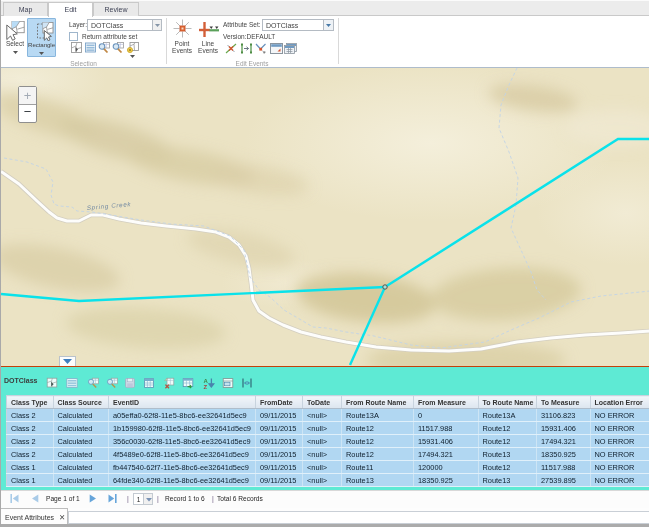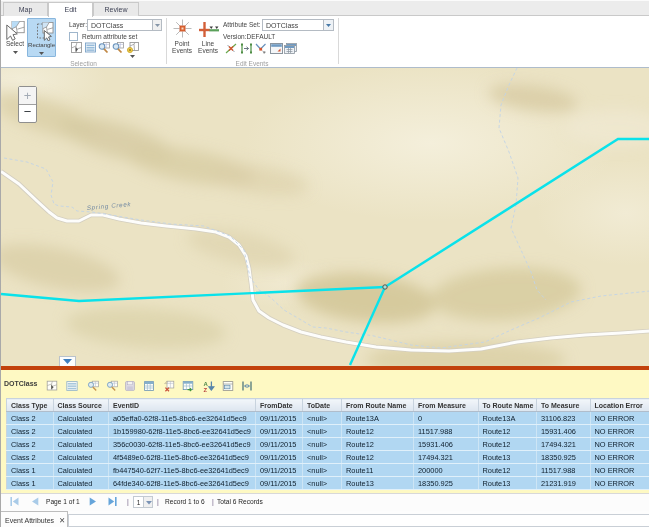--- a/index.html
+++ b/index.html
@@ -39,21 +39,21 @@
              background:#fff; border:1px solid #8f8f8f; border-radius:2px; }
   .zoomctl .plus { position:absolute; top:0; left:0; right:0; height:18px; border-bottom:1px solid #9f9f9f;
                    color:#a2aab4; font-size:13px; line-height:17px; text-align:center; background:#f4f4f4;}
   .zoomctl .minus { position:absolute; bottom:0; left:0; right:0; height:18px;
                     color:#2e3338; font-size:13px; line-height:15px; text-align:center; }
 
   
   .collapsetab { left:58px; top:356px; width:17px; height:10px; background:#fdfdfd;
                  border:1px solid #b9c2cc; border-bottom:none; }
   .collapsetab svg { display:block; margin:2px auto 0; }
-  .panel { left:0; top:366px; width:649px; height:161px; background:#fef9c3; border-top:4px solid #c2410c; }
+  .panel { left:0; top:366px; width:649px; height:161px; background:#5eead4; border-top:1px solid #c2410c; }
   .ph-label { position:absolute; left:3px; top:10px; font-size:7px; font-weight:bold; color:#3c3c3c; }
   .phicon { position:absolute; top:10px; width:12px; height:12px; opacity:0.9; }
 
   table.grid { position:absolute; left:5px; top:28px; border-collapse:collapse; table-layout:fixed; width:644px; border-left:1px solid #c8d3de; border-bottom:1px solid #cdd8e2; }
   table.grid th { height:13px; font-size:7px; font-weight:bold; color:#333; text-align:left;
                   padding:0 0 0 4px; background:linear-gradient(#f2f6fa,#dce5ef);
                   border-right:1px solid #c8d3de; border-top:1px solid #c8d3de; border-bottom:1px solid #b0bdcb;
                   white-space:nowrap; overflow:hidden; }
   table.grid td { height:13px; font-size:7.4px; color:#0e1e2c; background:#b1d7f2;
                   padding:0 0 0 4px; border-right:1px solid #cde5f5; border-bottom:1px solid #e0f0fa;
@@ -415,35 +415,35 @@
             <td>18350.925</td>
             <td>NO ERROR</td>
           </tr>
       <tr>
             <td>Class 1</td>
             <td>Calculated</td>
             <td>fb447540-62f7-11e5-8bc6-ee32641d5ec9</td>
             <td>09/11/2015</td>
             <td>&lt;null&gt;</td>
             <td>Route11</td>
-            <td>200000</td>
+            <td>120000</td>
             <td>Route12</td>
             <td>11517.988</td>
             <td>NO ERROR</td>
           </tr>
       <tr>
             <td>Class 1</td>
             <td>Calculated</td>
             <td>64fde340-62f8-11e5-8bc6-ee32641d5ec9</td>
             <td>09/11/2015</td>
             <td>&lt;null&gt;</td>
             <td>Route13</td>
             <td>18350.925</td>
             <td>Route13</td>
-            <td>21231.919</td>
+            <td>27539.895</td>
             <td>NO ERROR</td>
           </tr>
     </tbody>
       </table>
 
     <div class="pagebar">
       <svg style="left:9px; top:3px;" width="9" height="9" viewBox="0 0 9 9">
         <path d="M1.2 0 V9" stroke="#a9cbe8" stroke-width="1.6"></path>
           <path d="M8.5 0.5 L8.5 8.5 L2.8 4.5 Z" fill="#a9cbe8"></path>
       </svg>

